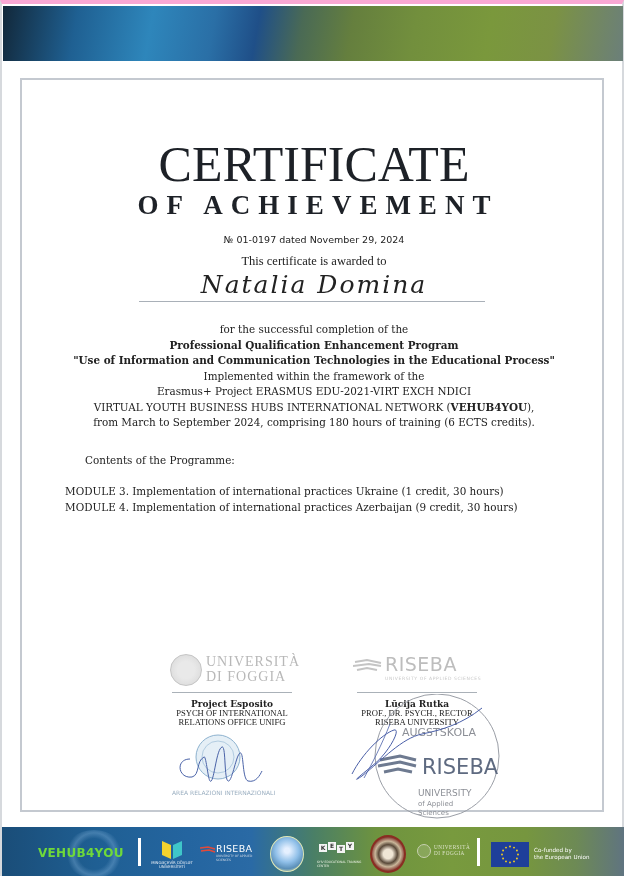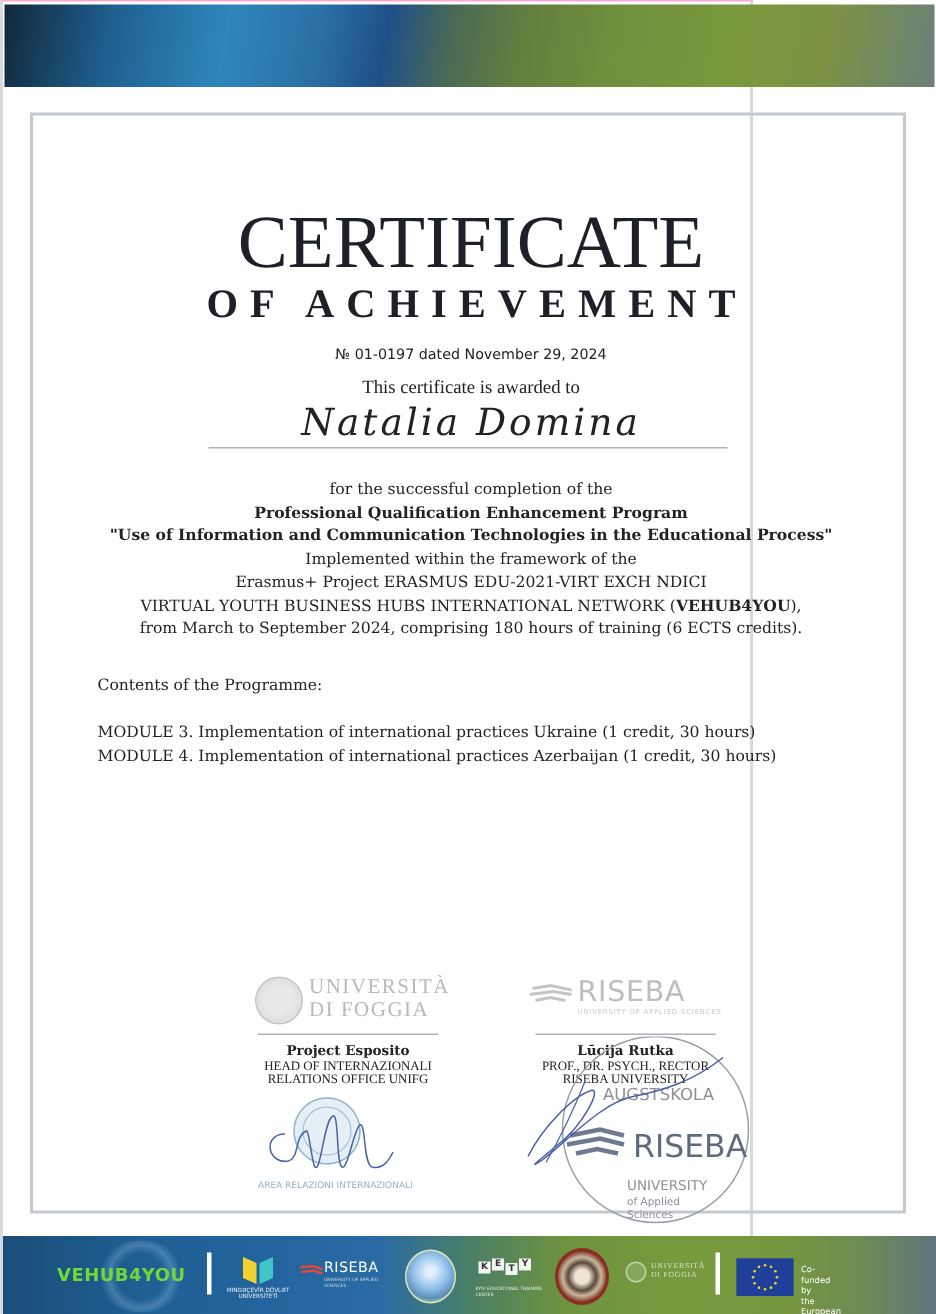--- a/index.html
+++ b/index.html
@@ -1,20 +1,20 @@
 <!DOCTYPE html>
 <html><head>
 <meta charset="utf-8">
 <style>
   * { box-sizing: border-box; margin: 0; padding: 0; }
   html, body { width: 624px; height: 876px; overflow: hidden; background: #ffffff; }
   body { position: relative; font-family: "DejaVu Serif", serif; color: #222; }
 
-  .page { position: absolute; left: 0; top: 0; width: 502px; height: 876px; background: #fff;
-          border-left: 2px solid #d6d9dd; border-right: 2px solid #d6d9dd; border-top: 1px solid #f9a8d4; }
+  .page { position: absolute; left: 0; top: 0; width: 624px; height: 876px; background: #fff;
+          border-left: 2px solid #d6d9dd; border-right: 2px solid #d6d9dd; border-top: 4px solid #f9a8d4; }
 
   .top-band { position: absolute; left: 1px; top: 2px; width: 620px; height: 55px;
     background: linear-gradient(100deg, #12283a 0%, #1f6092 12%, #2e86bb 24%, #2a6fa6 34%, #1f4f88 41%, #4a6a55 48%, #657f3e 56%, #728f3d 66%, #7a983c 78%, #7b9244 88%, #6b7f7a 100%); }
 
   .frame { position: absolute; left: 18px; top: 74px; width: 584px; height: 734px;
     border: 2px solid #c4c9d0; }
 
   .title { position: absolute; left: 0; width: 624px; text-align: center; top: 132px;
     font-family: "Liberation Serif", serif; font-size: 50px; letter-spacing: 0px; color: #1d2127; font-weight: normal; line-height: 56px; }
   .subtitle { position: absolute; left: 0; width: 624px; text-align: center; top: 185px;
@@ -26,21 +26,21 @@
   .recipient { position: absolute; left: 0; width: 624px; text-align: center; top: 266px;
     font-family: "DejaVu Serif", serif; font-style: italic; font-size: 25px; color: #222; letter-spacing: 2px; font-weight: normal; }
   .name-rule { position: absolute; left: 137px; top: 297px; width: 346px; height: 1px; background: #a9b0b8; }
 
   .body-block { position: absolute; left: 0; width: 624px; top: 318px; text-align: center;
     font-family: "DejaVu Serif", serif; font-size: 10.4px; line-height: 15.5px; color: #222; }
   .body-block .b { font-weight: bold; }
 
   .contents { position: absolute; left: 63px; top: 449px; width: 470px;
     font-family: "DejaVu Serif", serif; font-size: 10.4px; line-height: 15.6px; color: #222; }
-  .contents .heading { margin-bottom: 15.6px; }
+  .contents .heading { margin-bottom: 15.6px; margin-left: 20px; }
 
   .sig { position: absolute; text-align: center; font-family: "DejaVu Serif", serif; color: #222; }
   .sig .logo-area { height: 44px; position: relative; }
   .sig .rule { height: 1px; background: #aab1b8; margin: 0 auto; width: 120px; }
   .sig .name { font-weight: bold; font-size: 9px; margin-top: 6px; }
   .sig .role { font-size: 8.6px; line-height: 9px; font-family: "Liberation Serif", serif; }
 
   .sig-left { left: 140px; top: 644px; width: 180px; }
   .sig-right { left: 325px; top: 644px; width: 180px; }
 
@@ -108,36 +108,36 @@
     <div class="b">"Use of Information and Communication Technologies in the Educational Process"</div>
     <div>Implemented within the framework of the</div>
     <div>Erasmus+ Project ERASMUS EDU-2021-VIRT EXCH NDICI</div>
     <div><span>VIRTUAL YOUTH BUSINESS HUBS INTERNATIONAL NETWORK (</span><span class="b">VEHUB4YOU</span><span>),</span></div>
     <div>from March to September 2024, comprising 180 hours of training (6 ECTS credits).</div>
   </div>
 
   <div class="contents">
     <div class="heading">Contents of the Programme:</div>
     <div>MODULE 3. Implementation of international practices Ukraine (1 credit, 30 hours)</div>
-    <div>MODULE 4. Implementation of international practices Azerbaijan (1 credit, 30 hours)</div>
+    <div>MODULE 4. Implementation of international practices Azerbaijan (9 credit, 30 hours)</div>
   </div>
 
   <div class="sig sig-left">
     <div class="logo-area">
       <div class="unifg-logo">
         <div class="unifg-seal"></div>
         <div class="unifg-text">
           <div>UNIVERSITÀ</div>
           <div>DI FOGGIA</div>
         </div>
       </div>
     </div>
     <div class="rule"></div>
     <div class="name">Project Esposito</div>
-    <div class="role">HEAD OF INTERNAZIONALI</div>
+    <div class="role">PSYCH OF INTERNATIONAL</div>
     <div class="role">RELATIONS OFFICE UNIFG</div>
   </div>
 
   <svg class="stamp-left" viewBox="0 0 110 70">
     <circle cx="48" cy="28" r="22" fill="rgba(150,190,220,0.25)" stroke="#8db2cf" stroke-width="1"></circle>
     <circle cx="48" cy="28" r="16" fill="none" stroke="#9bbcd6" stroke-width="0.7"></circle>
     <path d="M20 30 C5 30 8 50 22 48 C30 46 26 32 34 28 C36 26 38 50 40 52 C44 56 46 20 52 18 C56 16 54 50 58 52 C62 54 66 26 70 24 C74 22 72 50 78 52 C86 54 90 46 92 42" fill="none" stroke="#4a63a8" stroke-width="1"></path>
     <text x="2" y="66" font-family="DejaVu Sans, sans-serif" font-size="6" fill="#9aaec0">AREA RELAZIONI INTERNAZIONALI</text>
   </svg>
 

